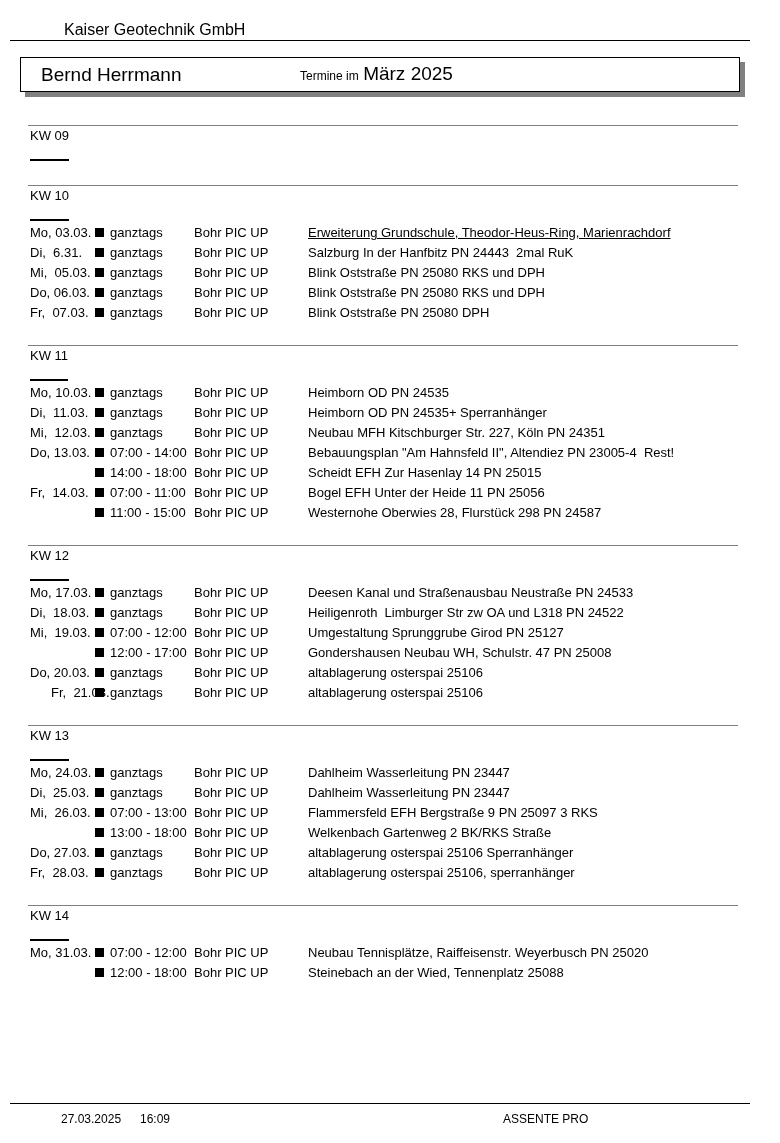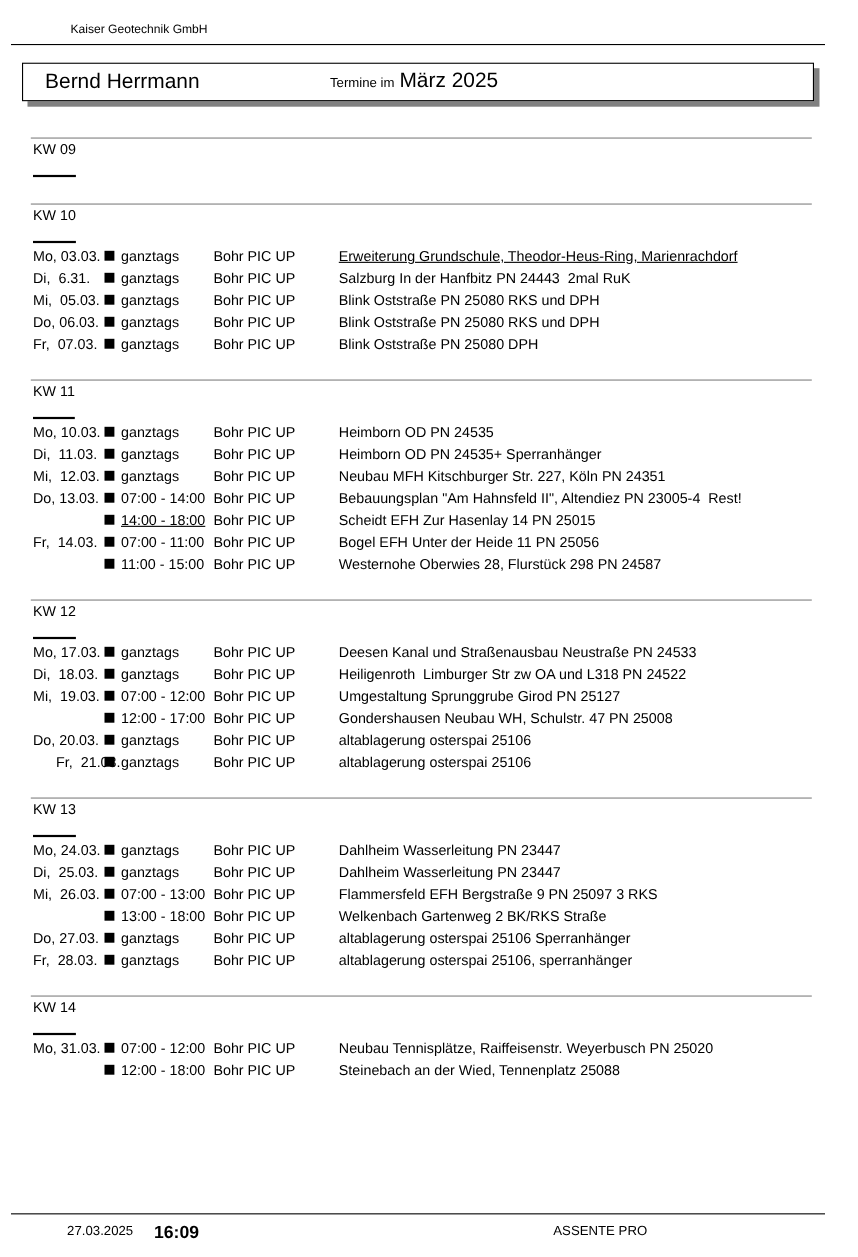--- a/index.html
+++ b/index.html
@@ -1,18 +1,18 @@
 <!DOCTYPE html>
 <html><head>
 <meta charset="utf-8">
 <style>
   html, body { margin:0; padding:0; background:#ffffff; }
   body { width:780px; height:1143px; position:relative; overflow:hidden;
          font-family:"Liberation Sans", sans-serif; color:#000; }
-  .company { position:absolute; left:64px; top:21px; font-size:11px; }
+  .company { position:absolute; left:64px; top:21px; font-size:16px; }
   .topline { position:absolute; left:10px; right:30px; top:40px; height:1px; background:#000; }
   .titlebox { position:absolute; left:20px; top:57px; width:718px; height:33px;
               border:1px solid #000; background:#fff; box-shadow:5px 5px 0 #808080; }
   .person { position:absolute; left:20px; top:6px; font-size:19px; }
   .termine { position:absolute; left:279px; top:5px; white-space:nowrap; }
   .termine .small { font-size:12px; }
   .termine .big { font-size:19px; }
   .week { position:absolute; left:28px; width:710px; }
   .week-sep { position:absolute; left:0; right:0; top:0; height:1px; background:#808080; }
   .week-label { position:absolute; left:2px; top:3px; font-size:13px; padding-bottom:16px;
@@ -20,21 +20,21 @@
   .rows { position:absolute; left:0; top:40px; }
   .row { position:relative; height:20px; font-size:13px; white-space:nowrap; }
   .row span { position:absolute; top:0; }
   .c-day { left:2px; }
   .c-bullet { left:67px; top:3px !important; width:9px; height:9px; background:#000; display:inline-block; }
   .c-time { left:82px; }
   .c-res { left:166px; }
   .c-desc { left:280px; }
   .bottomline { position:absolute; left:10px; right:30px; top:1103px; height:1px; background:#000; }
   .footer-date { position:absolute; left:61px; top:1112px; font-size:12px; }
-  .footer-time { position:absolute; left:140px; top:1112px; font-size:16px;font-weight:bold; }
+  .footer-time { position:absolute; left:140px; top:1112px; font-size:12px; }
   .footer-app { position:absolute; left:503px; top:1112px; font-size:12px; }
 </style>
 </head>
 <body>
 
 <div class="company">Kaiser Geotechnik GmbH</div>
 <div class="topline"></div>
 
 <div class="titlebox">
   <span class="person">Bernd Herrmann</span>
@@ -119,21 +119,21 @@
         <div class="row">
           <span class="c-day" style="white-space: pre;">Do, 13.03.</span>
           <span class="c-bullet"></span>
           <span class="c-time" style="white-space: pre;">07:00 - 14:00</span>
           <span class="c-res" style="white-space: pre;">Bohr PIC UP</span>
           <span class="c-desc" style="white-space: pre;">Bebauungsplan "Am Hahnsfeld II", Altendiez PN 23005-4  Rest!</span>
         </div>
         <div class="row">
           <span class="c-day" style="white-space: pre;"></span>
           <span class="c-bullet"></span>
-          <span class="c-time" style="white-space: pre; text-decoration: underline;">14:00 - 18:00</span>
+          <span class="c-time" style="white-space: pre;">14:00 - 18:00</span>
           <span class="c-res" style="white-space: pre;">Bohr PIC UP</span>
           <span class="c-desc" style="white-space: pre;">Scheidt EFH Zur Hasenlay 14 PN 25015</span>
         </div>
         <div class="row">
           <span class="c-day" style="white-space: pre;">Fr,  14.03.</span>
           <span class="c-bullet"></span>
           <span class="c-time" style="white-space: pre;">07:00 - 11:00</span>
           <span class="c-res" style="white-space: pre;">Bohr PIC UP</span>
           <span class="c-desc" style="white-space: pre;">Bogel EFH Unter der Heide 11 PN 25056</span>
         </div>

